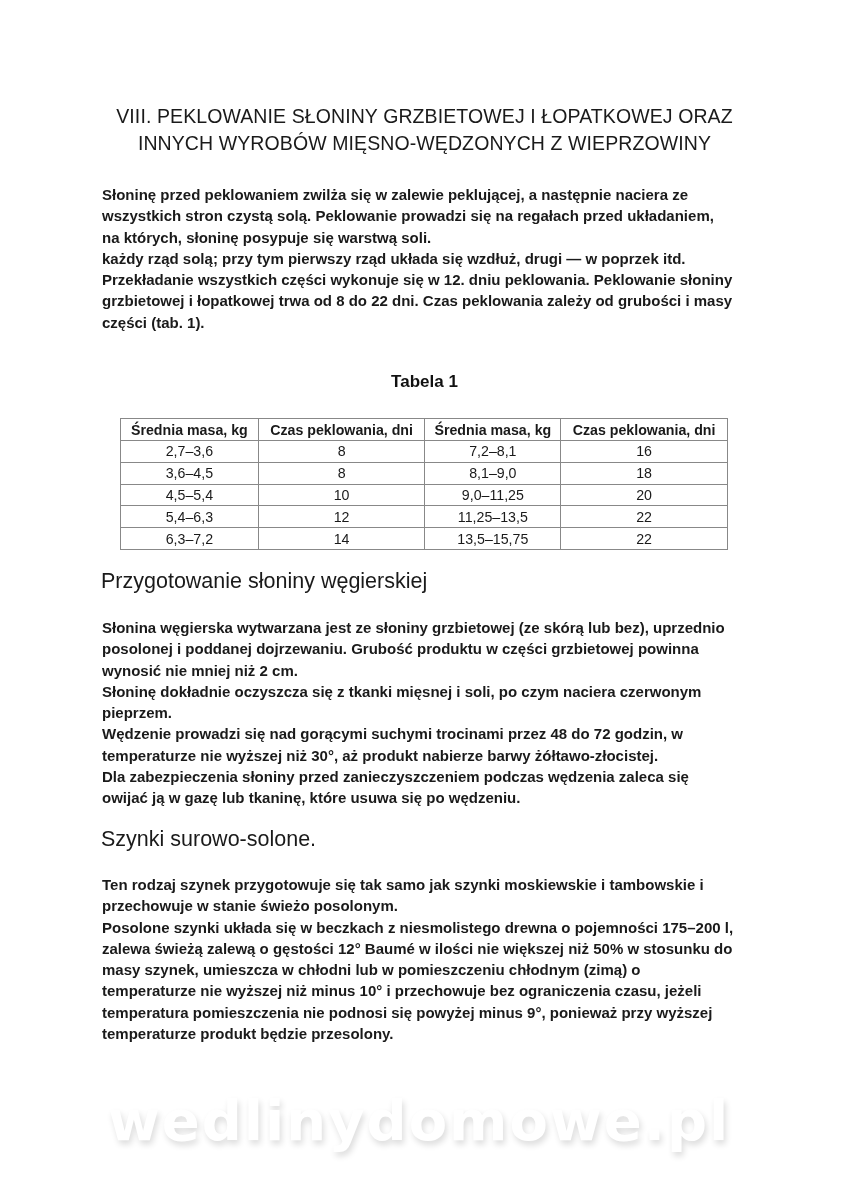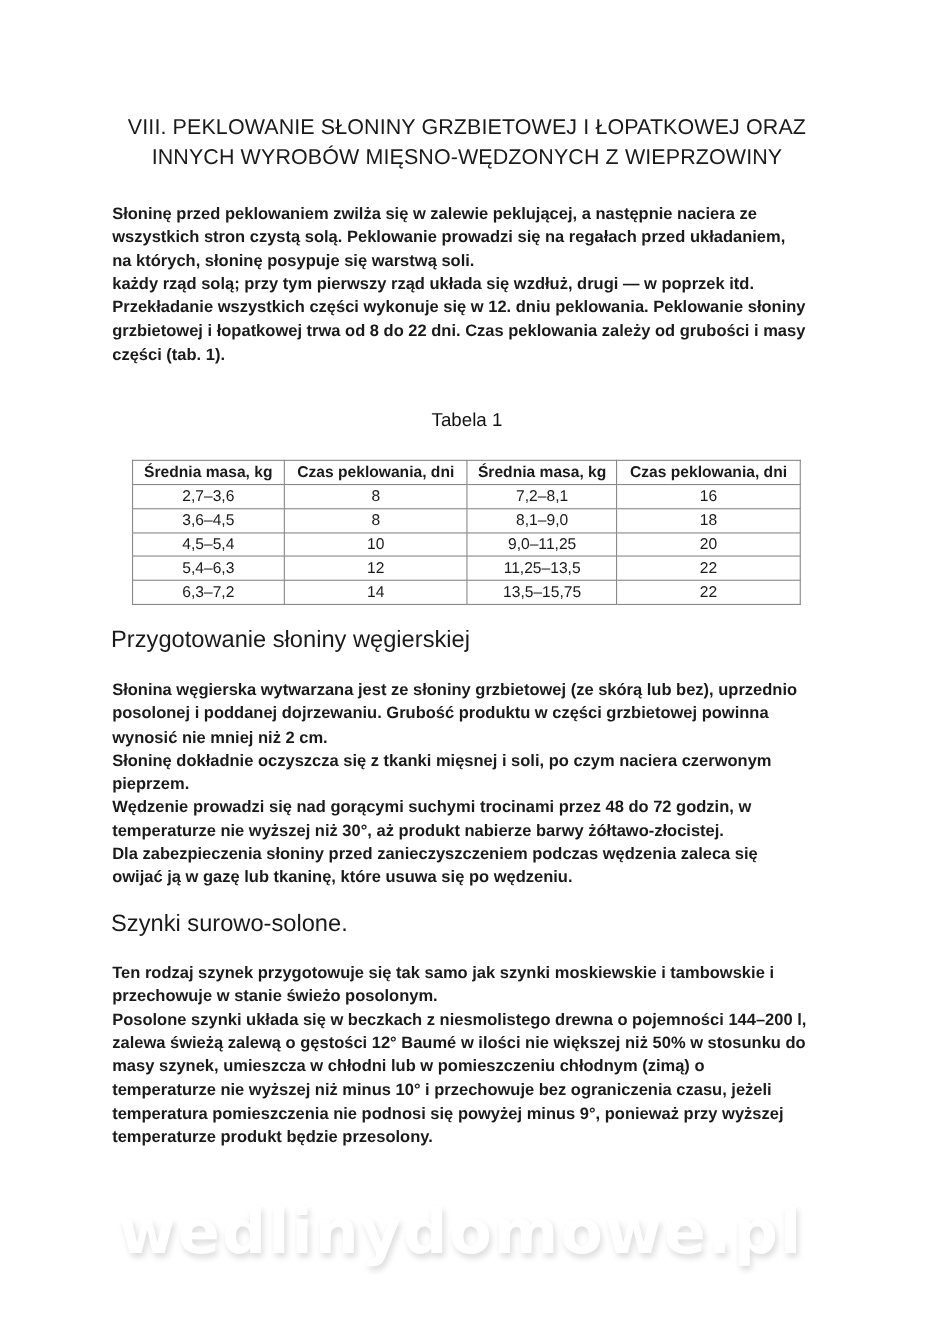--- a/index.html
+++ b/index.html
@@ -13,21 +13,21 @@
       text-align: center; font-size: 19.5px; line-height: 27px; letter-spacing: 0.1px;
       color: #1a1a1a;
     }
     .para {
       position: absolute; left: 102px; width: 660px;
       font-size: 15px; line-height: 21.3px; color: #1a1a1a; font-weight: bold;
     }
     .para p { margin: 0; }
     .table-title {
       position: absolute; left: 0; width: 849px; top: 372px;
-      text-align: center; font-weight: normal; font-size: 17px; color: #111;
+      text-align: center; font-weight: bold; font-size: 17px; color: #111;
     }
     table.t1 {
       position: absolute; left: 120px; top: 418px; width: 608px;
       border-collapse: collapse; font-size: 14.2px; color: #1a1a1a;
     }
     table.t1 th, table.t1 td {
       border: 1px solid #888; text-align: center; padding: 0; height: 20.8px;
     }
     table.t1 th { font-weight: bold; height: 21px; }
     .h2 {
@@ -123,21 +123,21 @@
     <p>temperaturze nie wyższej niż 30°, aż produkt nabierze barwy żółtawo-złocistej.</p>
     <p>Dla zabezpieczenia słoniny przed zanieczyszczeniem podczas wędzenia zaleca się</p>
     <p>owijać ją w gazę lub tkaninę, które usuwa się po wędzeniu.</p>
   </div>
 
   <div class="h2" style="top:827px">Szynki surowo-solone.</div>
 
   <div class="para" style="top:874px">
     <p>Ten rodzaj szynek przygotowuje się tak samo jak szynki moskiewskie i tambowskie i</p>
     <p>przechowuje w stanie świeżo posolonym.</p>
-    <p>Posolone szynki układa się w beczkach z niesmolistego drewna o pojemności 144–200 l,</p>
+    <p>Posolone szynki układa się w beczkach z niesmolistego drewna o pojemności 175–200 l,</p>
     <p>zalewa świeżą zalewą o gęstości 12° Baumé w ilości nie większej niż 50% w stosunku do</p>
     <p>masy szynek, umieszcza w chłodni lub w pomieszczeniu chłodnym (zimą) o</p>
     <p>temperaturze nie wyższej niż minus 10° i przechowuje bez ograniczenia czasu, jeżeli</p>
     <p>temperatura pomieszczenia nie podnosi się powyżej minus 9°, ponieważ przy wyższej</p>
     <p>temperaturze produkt będzie przesolony.</p>
   </div>
 
   <div class="watermark">wedlinydomowe.pl</div>
 </div>
 

